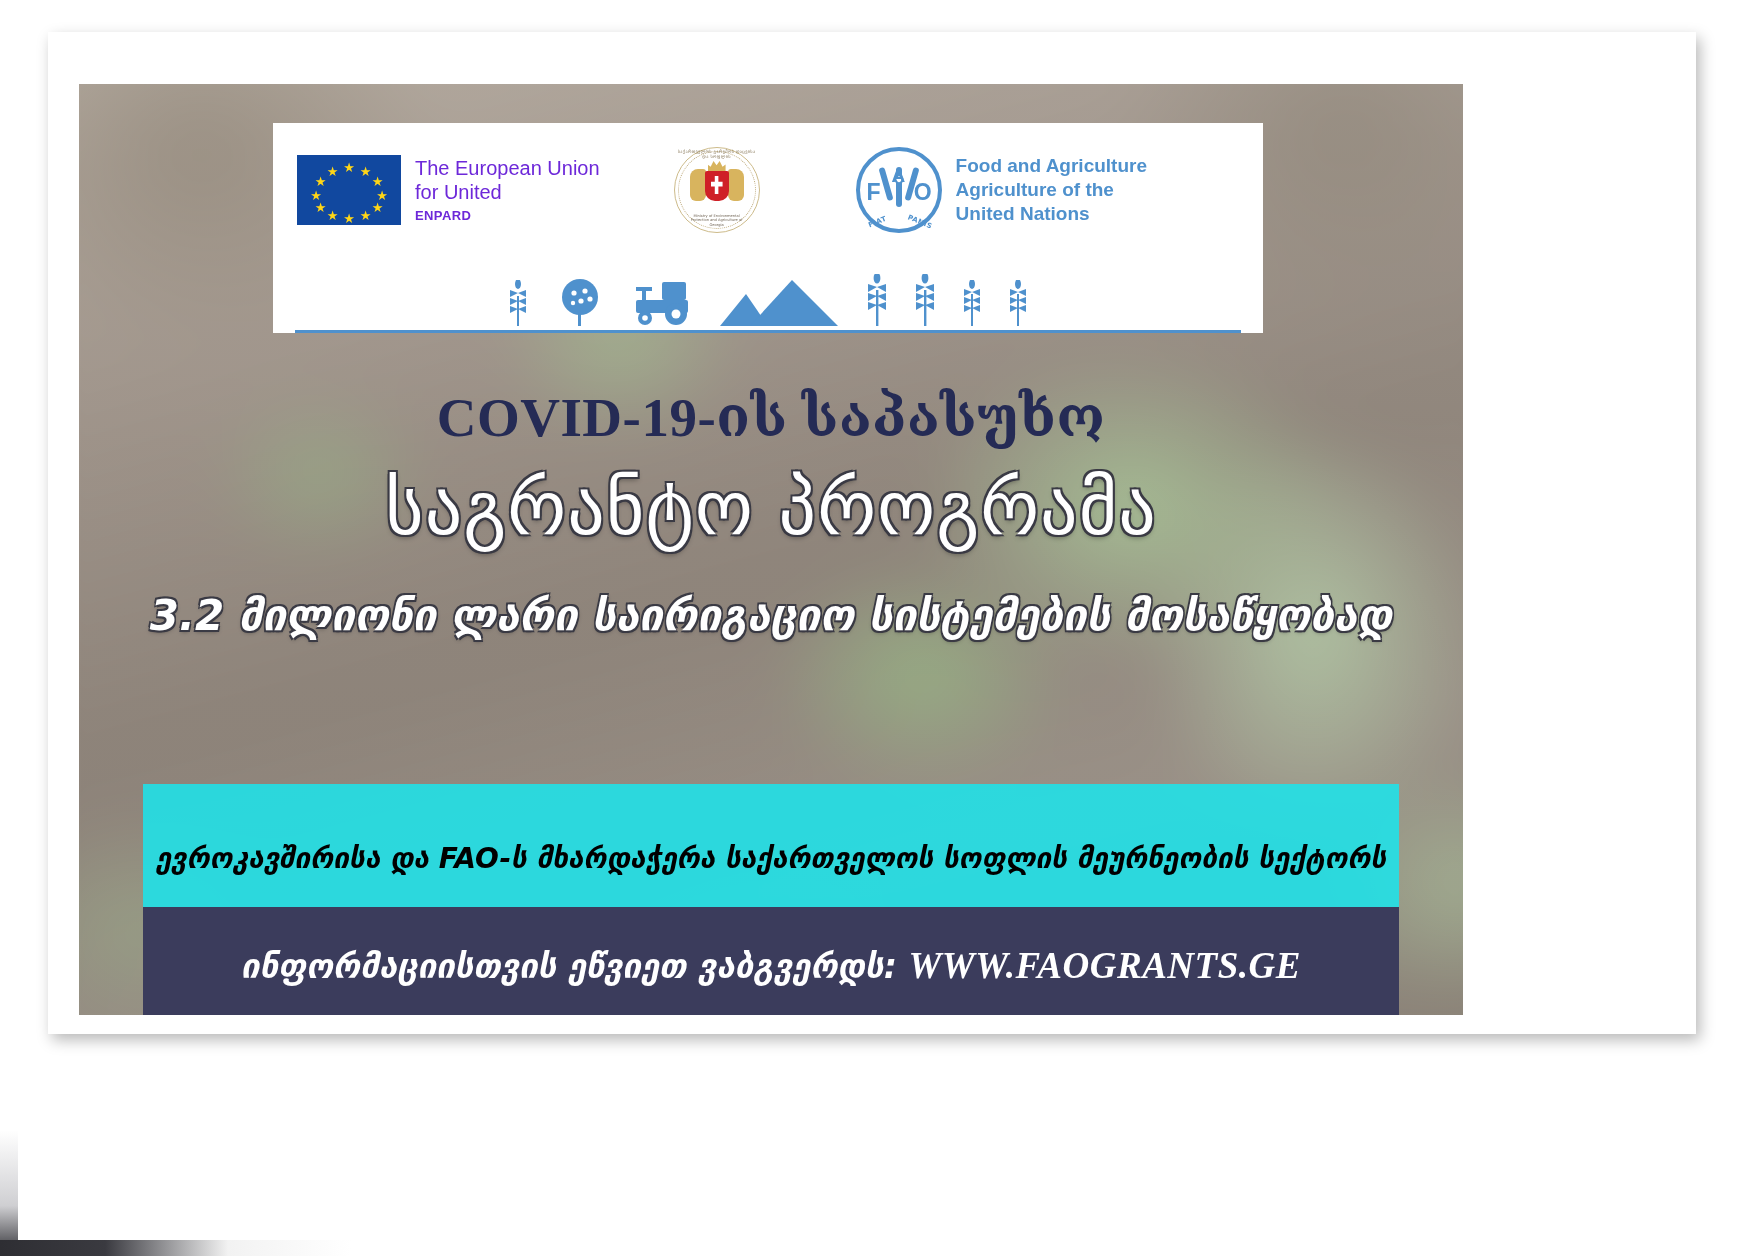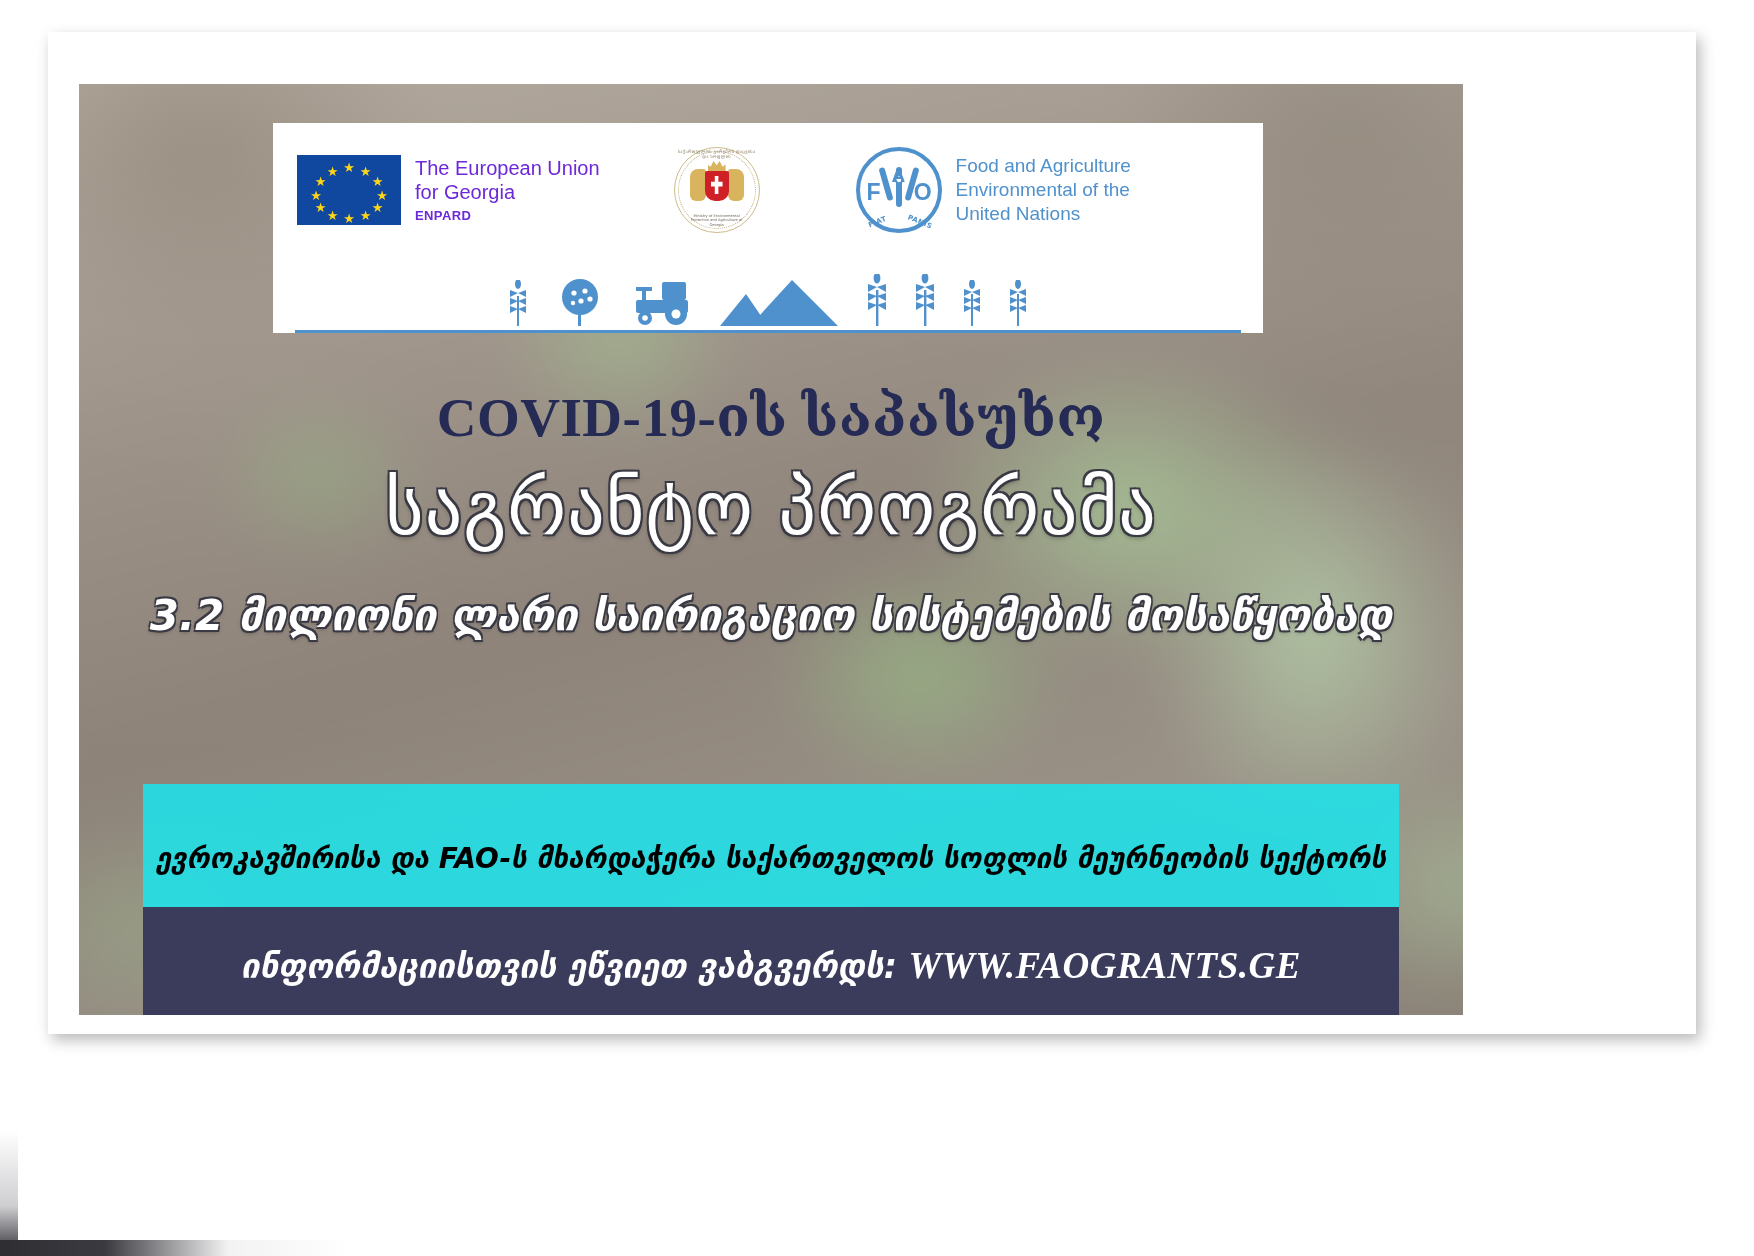--- a/index.html
+++ b/index.html
@@ -235,21 +235,21 @@
   .fao-mark .fiat, .fao-mark .panis {
     position: absolute;
     bottom: 7px;
     font-size: 7px;
     font-weight: bold;
     color: #4f91cd;
     letter-spacing: .5px;
   }
   .fao-mark .fiat { left: 12px; transform: rotate(-22deg); }
   .fao-mark .panis { right: 9px; transform: rotate(22deg); }
-  .fao-text { color: #4f91cd; font-weight: normal; font-size: 19px; line-height: 1.26; font-family: "Liberation Sans", sans-serif; }
+  .fao-text { color: #4f91cd; font-weight: bold; font-size: 19px; line-height: 1.26; font-family: "Liberation Sans", sans-serif; }
 
   
   .picto-row {
     position: relative;
     flex: 1 1 auto;
     margin: 0 22px 0 22px;
     border-bottom: 3px solid #4f91cd;
     display: flex;
     align-items: flex-end;
     justify-content: center;
@@ -378,21 +378,21 @@
               <span class="star" style="left:62px;top:53.5px;">★</span>
               <span class="star" style="left:45.5px;top:57px;">★</span>
               <span class="star" style="left:29px;top:53.5px;">★</span>
               <span class="star" style="left:17px;top:46px;">★</span>
               <span class="star" style="left:12.5px;top:34px;">★</span>
               <span class="star" style="left:17px;top:20px;">★</span>
               <span class="star" style="left:29px;top:9.5px;">★</span>
             </div>
             <div class="eu-text">
               <div class="l1">The European Union</div>
-              <div class="l2">for Georgia</div>
+              <div class="l2">for United</div>
               <div class="l3">ENPARD</div>
             </div>
           </div>
 
           <div class="geo-seal">
             <div class="ring"></div>
             <div class="ring-txt"></div>
             <div class="arc-top">საქართველოს გარემოს დაცვისა და სოფლის</div>
             <div class="lion-l"></div>
             <div class="lion-r"></div>
@@ -411,21 +411,21 @@
                 </div>
               <div class="drop"></div>
               <div class="letter lf">F</div>
               <div class="letter la">A</div>
               <div class="letter lo">O</div>
               <div class="fiat">FIAT</div>
               <div class="panis">PANIS</div>
             </div>
             <div class="fao-text">
               <div>Food and Agriculture</div>
-              <div>Environmental of the</div>
+              <div>Agriculture of the</div>
               <div>United Nations</div>
             </div>
           </div>
         </div>
 
         <div class="picto-row">
           <svg class="ico" width="20" height="46" viewBox="0 0 20 46">
             <rect x="9" y="16" width="2" height="30"></rect>
             <ellipse cx="10" cy="4" rx="3" ry="5"></ellipse>
             <path d="M10 13 L2 10 L2 17 Z"></path>

